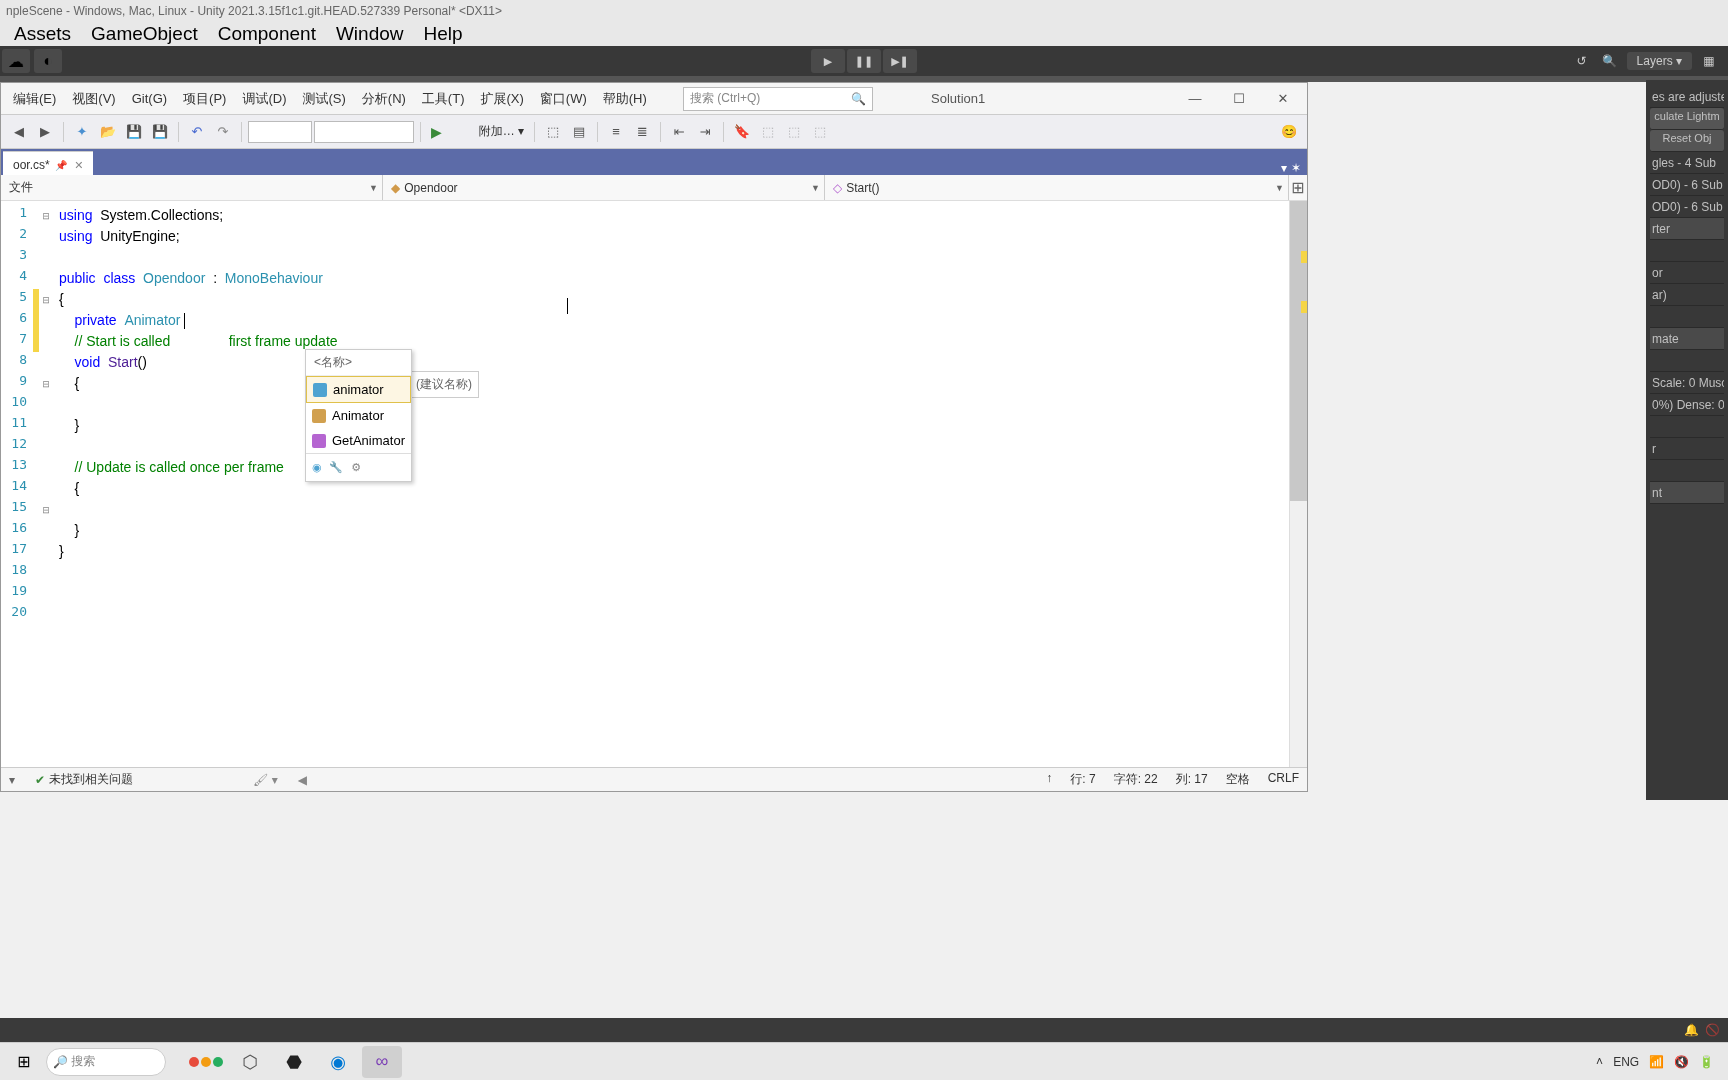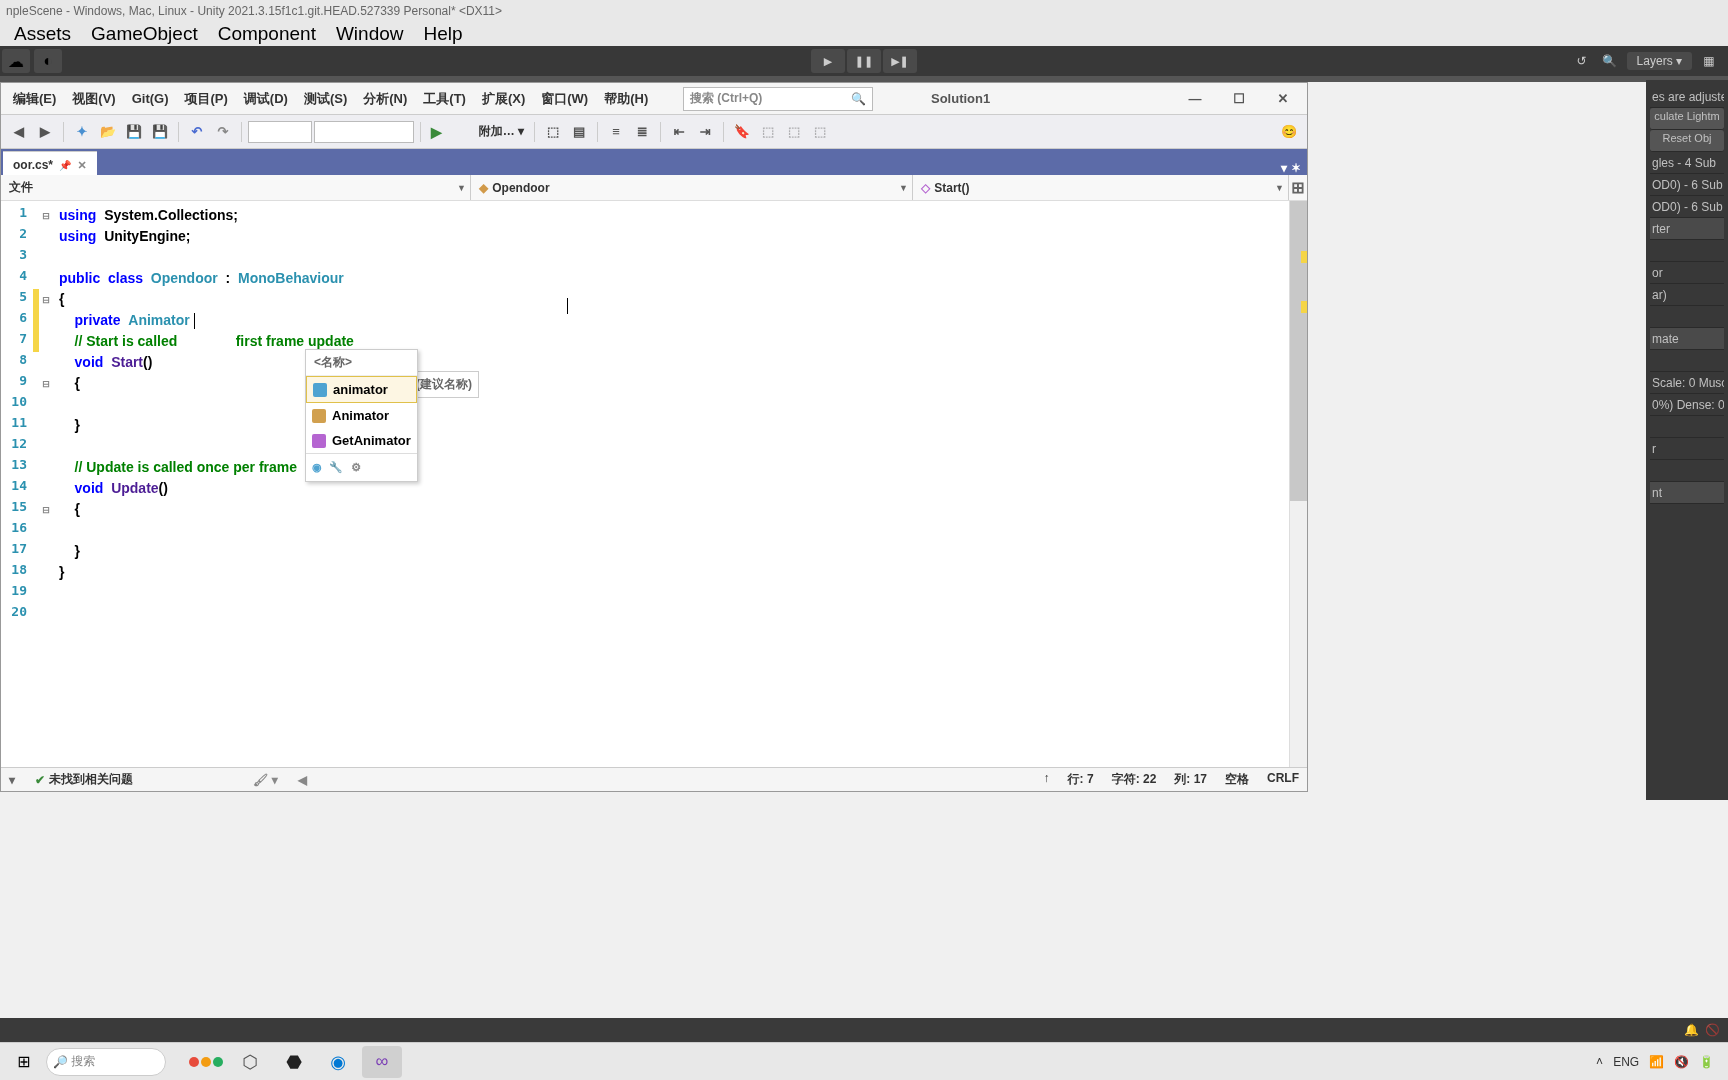--- a/index.html
+++ b/index.html
@@ -18,21 +18,21 @@
 .play-group { position:absolute; left:50%; transform:translateX(-50%); display:flex; gap:2px; }
 .play-group .pb { width:34px; height:24px; background:#4a4a4a; display:flex; align-items:center;justify-content:center;border-radius:3px; color:#ccc; font-size:11px; }
 .unity-right { margin-left:auto; display:flex; align-items:center; gap:6px; color:#ccc; font-size:12px; padding-right:8px;}
 .unity-right .ic { width:22px; height:22px; display:flex; align-items:center; justify-content:center; }
 .layers-dd { background:#4a4a4a; padding:2px 10px; border-radius:3px; }
 
 
 .dark-strip { height:6px; background:#555; }
 
 
-.vs-window { position:absolute; top:82px; left:0; width:1308px; height:710px; background:#fff; border:1px solid #999; display:flex; flex-direction:column;font-weight:bold; }
+.vs-window { position:absolute; top:82px; left:0; width:1308px; height:710px; background:#fff; border:1px solid #999; display:flex; flex-direction:column; }
 
 
 .vs-menu { height:32px; background:#f5f5f5; display:flex; align-items:center; font-size:13px; color:#333; padding:0 4px; border-bottom:1px solid #ccc; position:relative;}
 .vs-menu .m { padding:4px 8px; }
 .vs-search { position:absolute; left:682px; width:190px; height:24px; background:#fff; border:1px solid #bbb; display:flex; align-items:center; padding:0 6px; font-size:12px; color:#888; }
 .vs-search-ic { margin-left:auto; }
 .vs-sol { position:absolute; left:930px; font-size:13px; color:#555; }
 .vs-winbtns { position:absolute; right:4px; display:flex; gap:4px; }
 .vs-winbtns .wb { width:40px; height:24px; display:flex; align-items:center; justify-content:center; color:#555; font-size:13px; }
 
@@ -48,21 +48,21 @@
 
 .vs-tabs { height:26px; background:#5c6ba8; display:flex; align-items:flex-end; padding-left:2px; }
 .vs-tab { background:#fff; height:24px; padding:3px 10px 0 10px; font-size:12px; color:#333; display:flex; align-items:center; gap:6px; border-top:1px solid #ccc; }
 .vs-tab .x { color:#888; font-size:11px; }
 .vs-tab-icons { margin-left:auto; padding:0 6px; display:flex; gap:4px; color:#fff; font-size:12px;}
 
 
 .vs-nav { height:26px; background:#f8f8f8; border-bottom:1px solid #ddd; display:flex; }
 .vs-nav-dd { border-right:1px solid #ccc; display:flex; align-items:center; padding:0 8px; font-size:12px; color:#333; position:relative; }
 .vs-nav-dd .arr { position:absolute; right:4px; color:#666; font-size:9px; }
-.vs-nav-dd.d1 { width:470px; }
+.vs-nav-dd.d1 { width:382px; }
 .vs-nav-dd.d2 { width:442px; }
 .vs-nav-dd.d3 { flex:1; }
 .vs-nav-dd .ico { margin-right:4px; }
 
 
 .editor-wrap { flex:1; display:flex; background:#fff; position:relative; overflow:hidden; }
 .gutter { width:32px; background:#fff; border-right:0; text-align:right; padding:4px 6px 0 0; }
 .gutter .ln { height:21px; font-size:13px; color:#2b91af; font-family:Consolas,monospace; }
 .fold-col { width:14px; padding-top:4px; }
 .fold-col .fb { height:21px; display:flex; align-items:center; justify-content:center; font-size:9px; color:#888; }
@@ -342,21 +342,20 @@
 <div><span class="tok-kw">public</span>&nbsp;&nbsp;<span class="tok-kw">class</span>&nbsp;&nbsp;<span class="tok-type">Opendoor</span>&nbsp;&nbsp;<span>:</span>&nbsp;&nbsp;<span class="tok-type">MonoBehaviour</span></div>
 <div><span>{</span></div>
 <div>&nbsp;&nbsp;&nbsp;&nbsp;<span class="tok-kw">private</span>&nbsp;&nbsp;<span class="tok-type">Animator</span>&nbsp;<span class="cursor-caret"></span></div>
 <div>&nbsp;&nbsp;&nbsp;&nbsp;<span class="tok-com">// Start is called</span>&nbsp;&nbsp;&nbsp;&nbsp;&nbsp;&nbsp;&nbsp;&nbsp;&nbsp;&nbsp;&nbsp;&nbsp;&nbsp;&nbsp;&nbsp;<span class="tok-com">first frame update</span></div>
 <div>&nbsp;&nbsp;&nbsp;&nbsp;<span class="tok-kw">void</span>&nbsp;&nbsp;<span class="tok-meth">Start</span><span>()</span></div>
 <div>&nbsp;&nbsp;&nbsp;&nbsp;<span>{</span></div>
 <div>&nbsp;</div>
 <div>&nbsp;&nbsp;&nbsp;&nbsp;<span>}</span></div>
 <div>&nbsp;</div>
 <div>&nbsp;&nbsp;&nbsp;&nbsp;<span class="tok-com">// Update is called once per frame</span></div>
-<div>&nbsp;&nbsp;&nbsp;&nbsp;<span class="tok-kw">void</span>&nbsp;&nbsp;<span class="tok-meth">Update</span><span>()</span></div>
 <div>&nbsp;&nbsp;&nbsp;&nbsp;<span>{</span></div>
 <div>&nbsp;</div>
 <div>&nbsp;&nbsp;&nbsp;&nbsp;<span>}</span></div>
 <div><span>}</span></div>
 <div>&nbsp;</div>
 
       <div class="text-cursor-blink"></div>
 
       <div class="intelli">
         <div class="intelli-hdr">&lt;名称&gt;</div>

